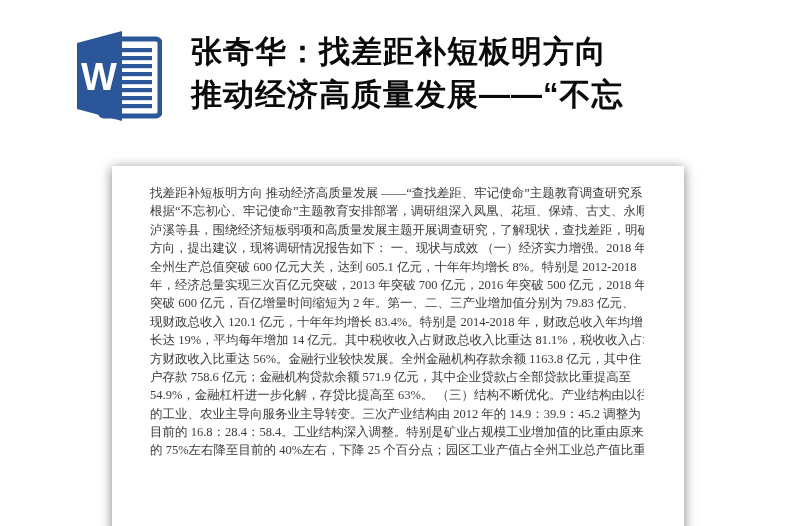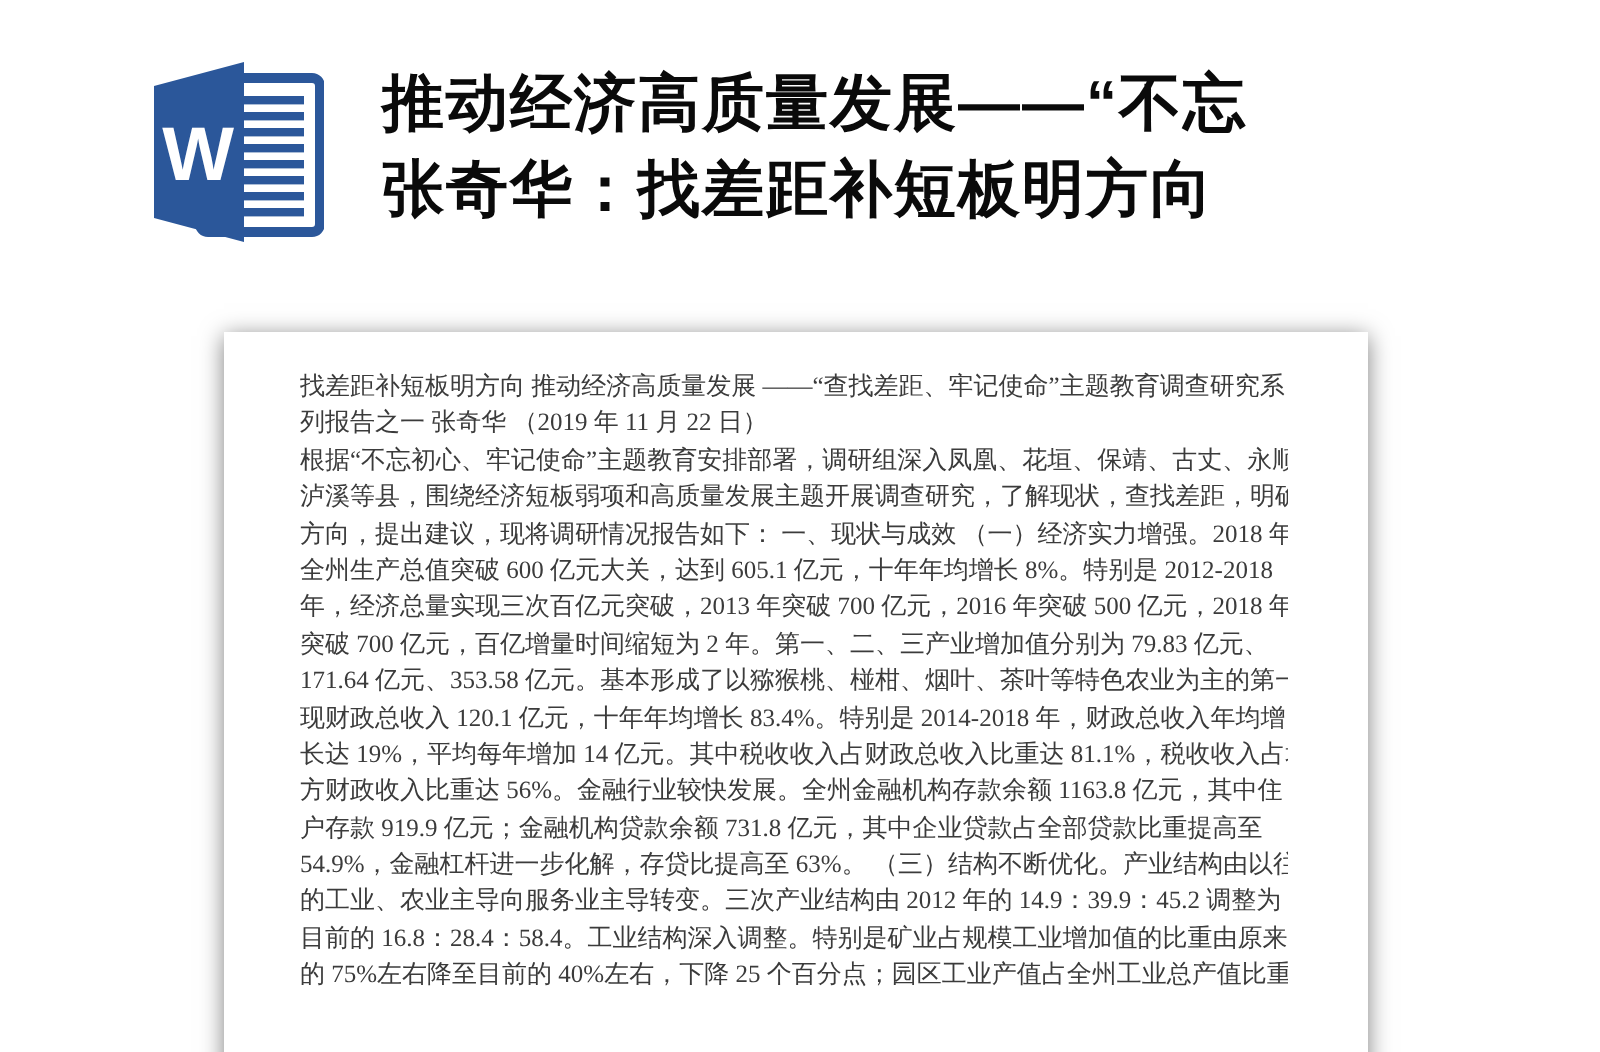--- a/index.html
+++ b/index.html
@@ -62,39 +62,37 @@
       </g>
     </g>
 
     <g>
       <polygon points="29,15 74,3 74,93 29,81" fill="#2b579a"></polygon>
       <text class="icon-w-letter" x="51" y="62" font-size="38" fill="#ffffff" text-anchor="middle">W</text>
     </g>
   </svg>
 
   <div class="doc-title">
+    <div class="t-line">张奇华：找差距补短板明方向</div>
     <div class="t-line">推动经济高质量发展——“不忘</div>
-    <div class="t-line">张奇华：找差距补短板明方向</div>
   </div>
 </div>
 
 <div class="page">
   <div class="doc-text" id="doc-lines">
 
   <div class="doc-line">找差距补短板明方向 推动经济高质量发展 ——“查找差距、牢记使命”主题教育调查研究系</div>
-      <div class="doc-line">列报告之一 张奇华 （2019 年 11 月 22 日）</div>
       <div class="doc-line">根据“不忘初心、牢记使命”主题教育安排部署，调研组深入凤凰、花垣、保靖、古丈、永顺、</div>
       <div class="doc-line">泸溪等县，围绕经济短板弱项和高质量发展主题开展调查研究，了解现状，查找差距，明确</div>
       <div class="doc-line">方向，提出建议，现将调研情况报告如下： 一、现状与成效 （一）经济实力增强。2018 年，</div>
       <div class="doc-line">全州生产总值突破 600 亿元大关，达到 605.1 亿元，十年年均增长 8%。特别是 2012-2018</div>
       <div class="doc-line">年，经济总量实现三次百亿元突破，2013 年突破 700 亿元，2016 年突破 500 亿元，2018 年</div>
-      <div class="doc-line">突破 700 亿元，百亿增量时间缩短为 2 年。第一、二、三产业增加值分别为 79.83 亿元、</div>
-      <div class="doc-line">171.64 亿元、353.58 亿元。基本形成了以猕猴桃、椪柑、烟叶、茶叶等特色农业为主的第一</div>
+      <div class="doc-line">突破 600 亿元，百亿增量时间缩短为 2 年。第一、二、三产业增加值分别为 79.83 亿元、</div>
       <div class="doc-line">现财政总收入 120.1 亿元，十年年均增长 83.4%。特别是 2014-2018 年，财政总收入年均增</div>
       <div class="doc-line">长达 19%，平均每年增加 14 亿元。其中税收收入占财政总收入比重达 81.1%，税收收入占地</div>
       <div class="doc-line">方财政收入比重达 56%。金融行业较快发展。全州金融机构存款余额 1163.8 亿元，其中住</div>
-      <div class="doc-line">户存款 919.9 亿元；金融机构贷款余额 731.8 亿元，其中企业贷款占全部贷款比重提高至</div>
+      <div class="doc-line">户存款 758.6 亿元；金融机构贷款余额 571.9 亿元，其中企业贷款占全部贷款比重提高至</div>
       <div class="doc-line">54.9%，金融杠杆进一步化解，存贷比提高至 63%。 （三）结构不断优化。产业结构由以往</div>
       <div class="doc-line">的工业、农业主导向服务业主导转变。三次产业结构由 2012 年的 14.9：39.9：45.2 调整为</div>
       <div class="doc-line">目前的 16.8：28.4：58.4。工业结构深入调整。特别是矿业占规模工业增加值的比重由原来</div>
       <div class="doc-line">的 75%左右降至目前的 40%左右，下降 25 个百分点；园区工业产值占全州工业总产值比重</div>
     </div>
 </div>
 
 </body></html>

